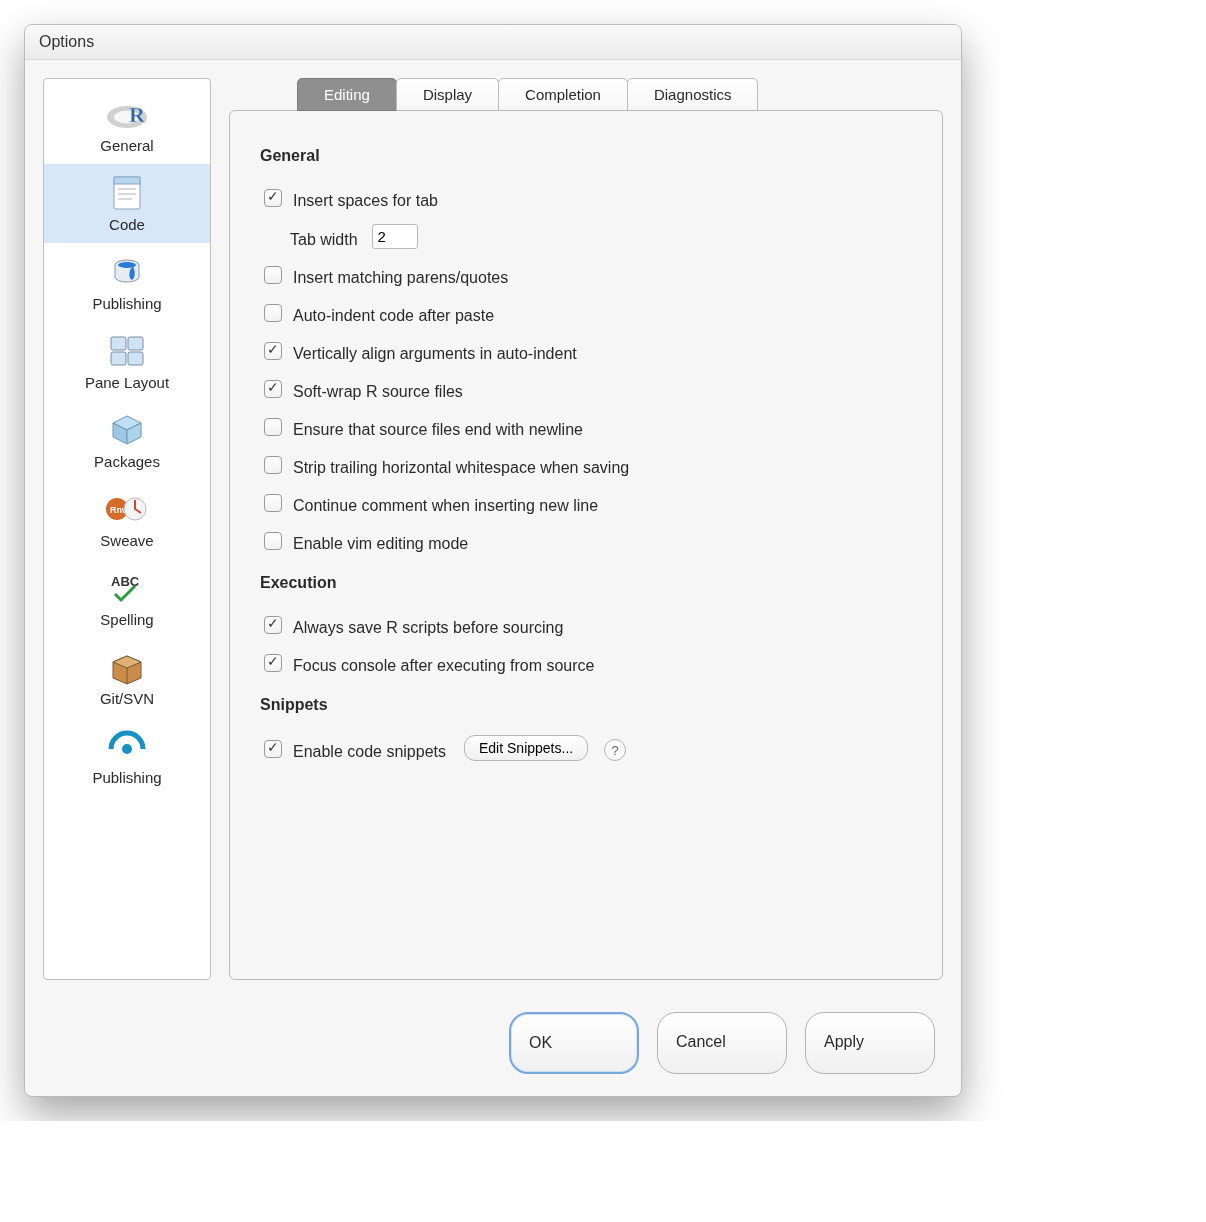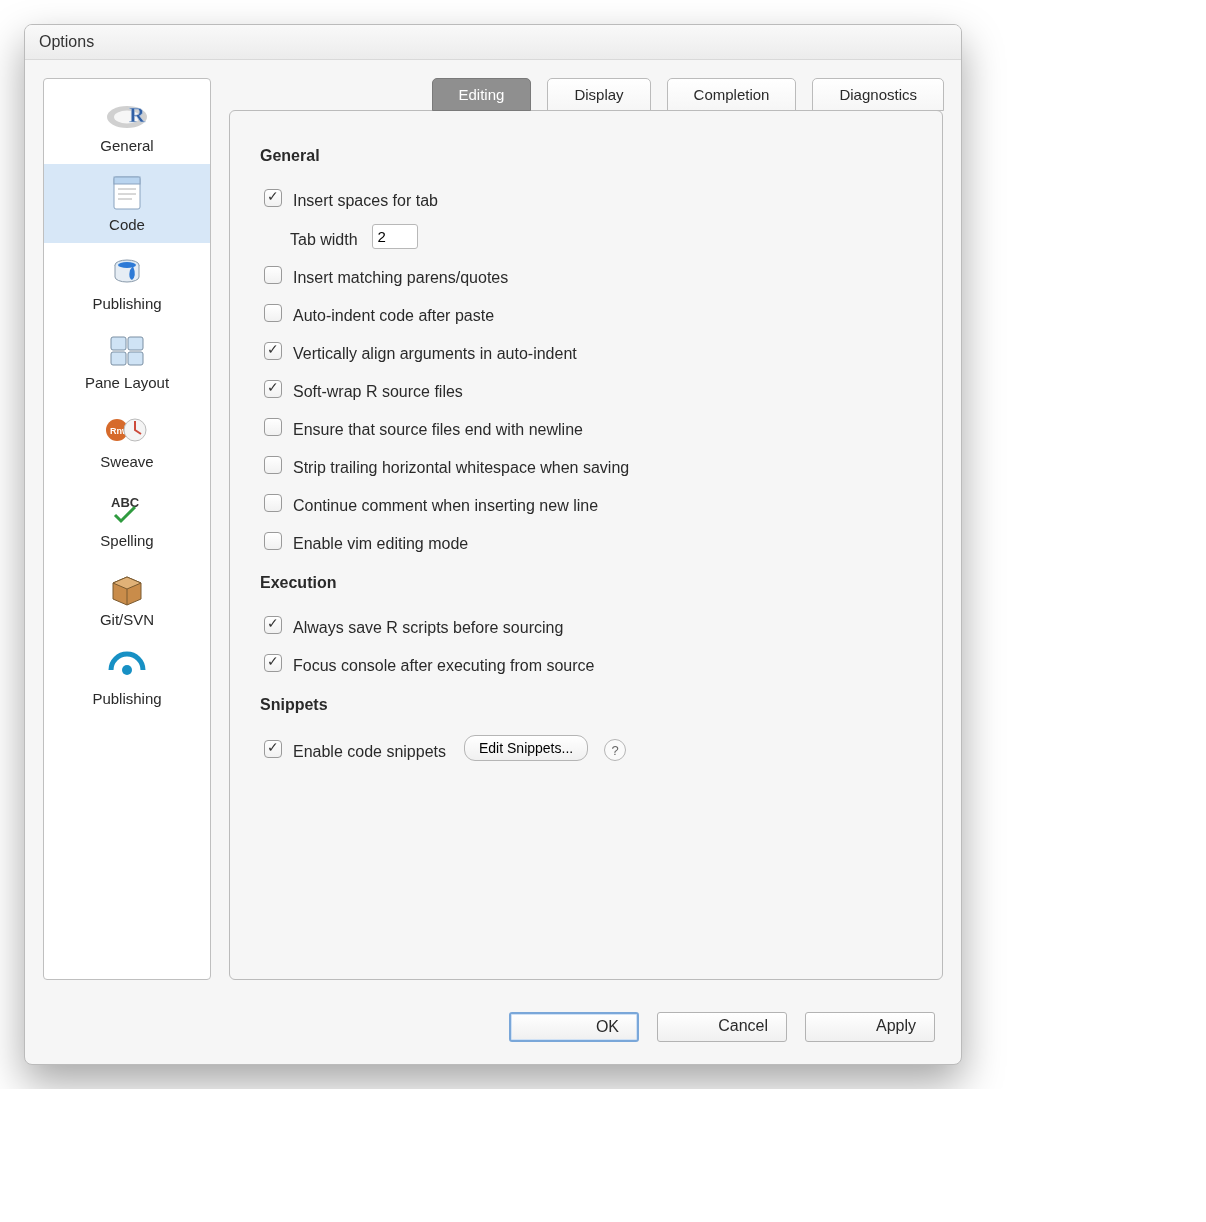--- a/index.html
+++ b/index.html
@@ -55,26 +55,25 @@
     margin-bottom: 2px;
   }
   .side-item .label { font-size: 15px; color:#2a2a2a; }
   .main {
     flex: 1;
     display:flex;
     flex-direction:column;
   }
   .tabs {
     display:flex;
-    gap:17px;
-    margin-left: 112px;
+    gap:0;
+    margin-left: 68px;
     margin-bottom: -1px;
     z-index:2;
     position:relative;
-    justify-content:flex-end;
   }
   .tab {
     padding: 7px 26px;
     border:1px solid #bbb;
     background: linear-gradient(#ffffff,#f6f6f6);
     border-radius: 5px 5px 0 0;
     margin-right:-1px;
     font-size:15px;
     cursor:default;
   }
@@ -152,26 +151,26 @@
     cursor:default;
   }
   .footer {
     display:flex;
     justify-content:flex-end;
     gap:18px;
     padding: 14px 26px 22px;
   }
   .btn {
     min-width:130px;
-    padding:4px 18px;
+    padding:20px 18px;
     border:1px solid #b3b3b3;
-    border-radius:3px;
+    border-radius:19px;
     background:linear-gradient(#ffffff,#f0f0f0);
     font-size:16px;
-    text-align:right;
+    text-align:left;
     cursor:default;
   }
   .btn.default {
     border:2px solid #7aa7d9;
     box-shadow: 0 0 0 1px #cfe1f5 inset;
   }
 </style>
 </head>
 <body>
 
@@ -226,20 +225,30 @@
           <svg width="40" height="36" viewBox="0 0 40 36">
             <rect x="4" y="4" width="15" height="13" rx="2" fill="#cfe3f5" stroke="#7a8fa3"></rect>
             <rect x="21" y="4" width="15" height="13" rx="2" fill="#cfe3f5" stroke="#7a8fa3"></rect>
             <rect x="4" y="19" width="15" height="13" rx="2" fill="#cfe3f5" stroke="#7a8fa3"></rect>
             <rect x="21" y="19" width="15" height="13" rx="2" fill="#cfe3f5" stroke="#7a8fa3"></rect>
           </svg>
         </div>
         <div class="label">Pane Layout</div>
       </div>
 
+      <div class="side-item">
+        <div class="icon">
+          <svg width="40" height="40" viewBox="0 0 40 40">
+            <polygon points="20,6 34,13 20,20 6,13" fill="#bfe0f3" stroke="#6b98b6"></polygon>
+            <polygon points="6,13 20,20 20,34 6,27" fill="#9cc8e4" stroke="#6b98b6"></polygon>
+            <polygon points="34,13 20,20 20,34 34,27" fill="#aed3eb" stroke="#6b98b6"></polygon>
+          </svg>
+        </div>
+        <div class="label">Packages</div>
+      </div>
 
       <div class="side-item">
         <div class="icon">
           <svg width="48" height="34" viewBox="0 0 48 34">
             <circle cx="14" cy="17" r="11" fill="#d66a2b"></circle>
             <text x="7" y="21" font-size="9" fill="#fff" font-weight="bold">Rnw</text>
             <circle cx="32" cy="17" r="11" fill="#f4f4f4" stroke="#bbb"></circle>
             <path d="M32 8 v9 l6 4" stroke="#cc4a3a" stroke-width="2" fill="none"></path>
           </svg>
         </div>

